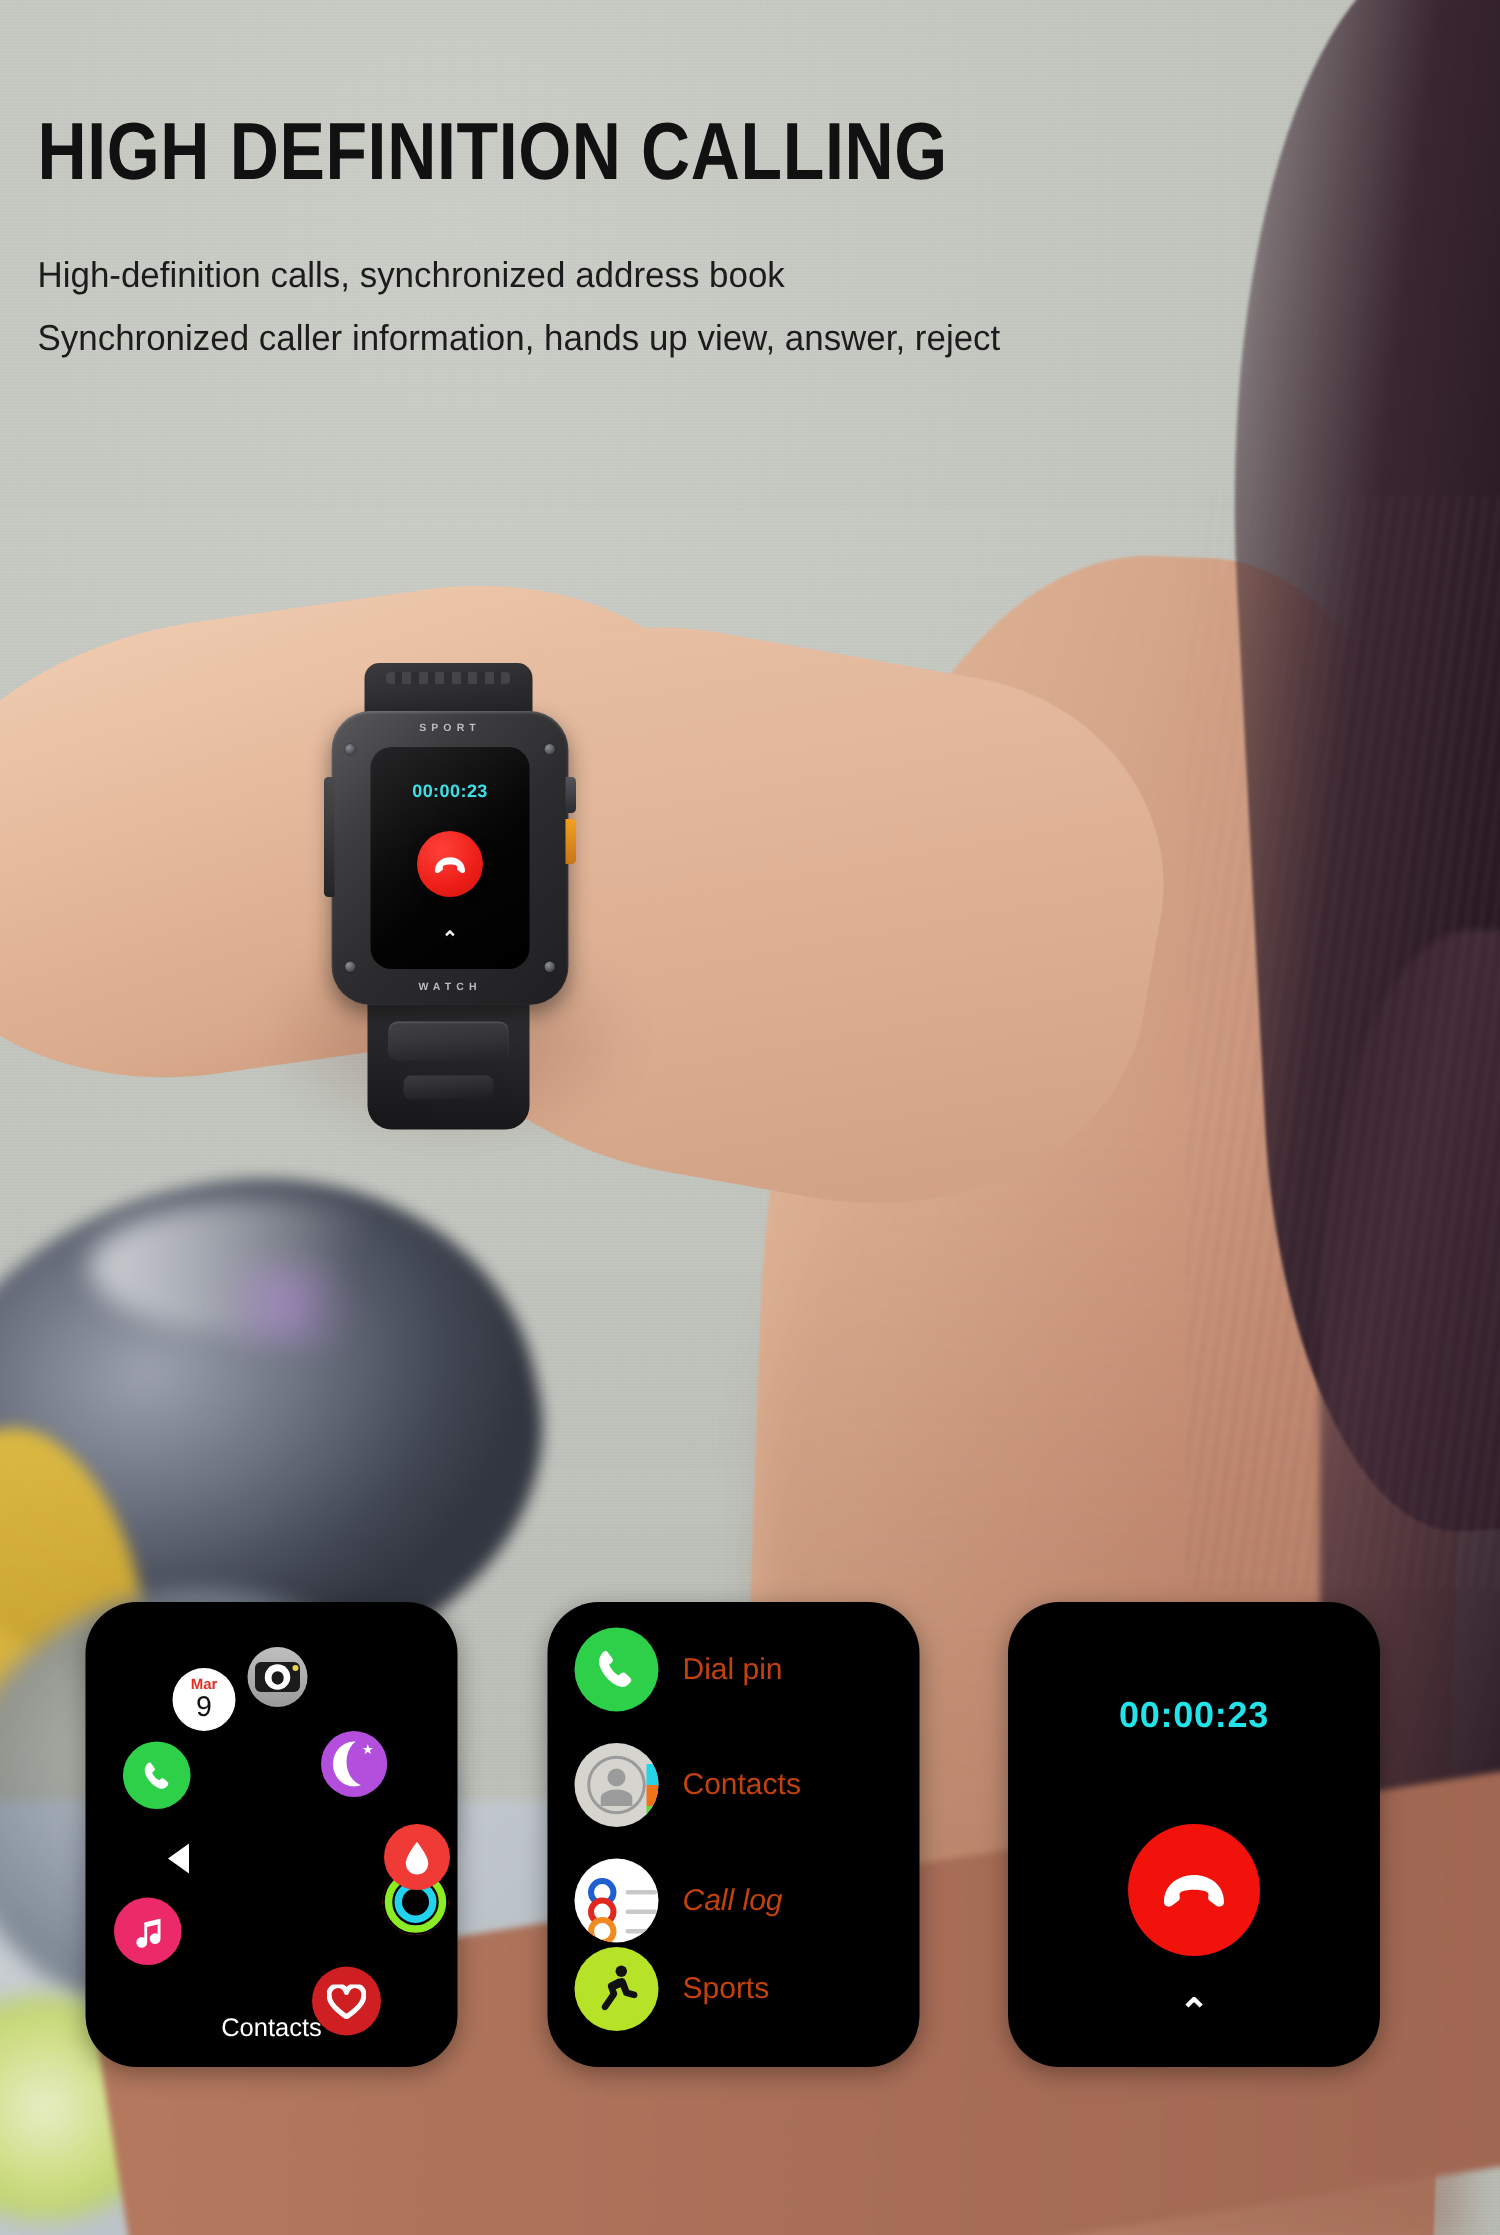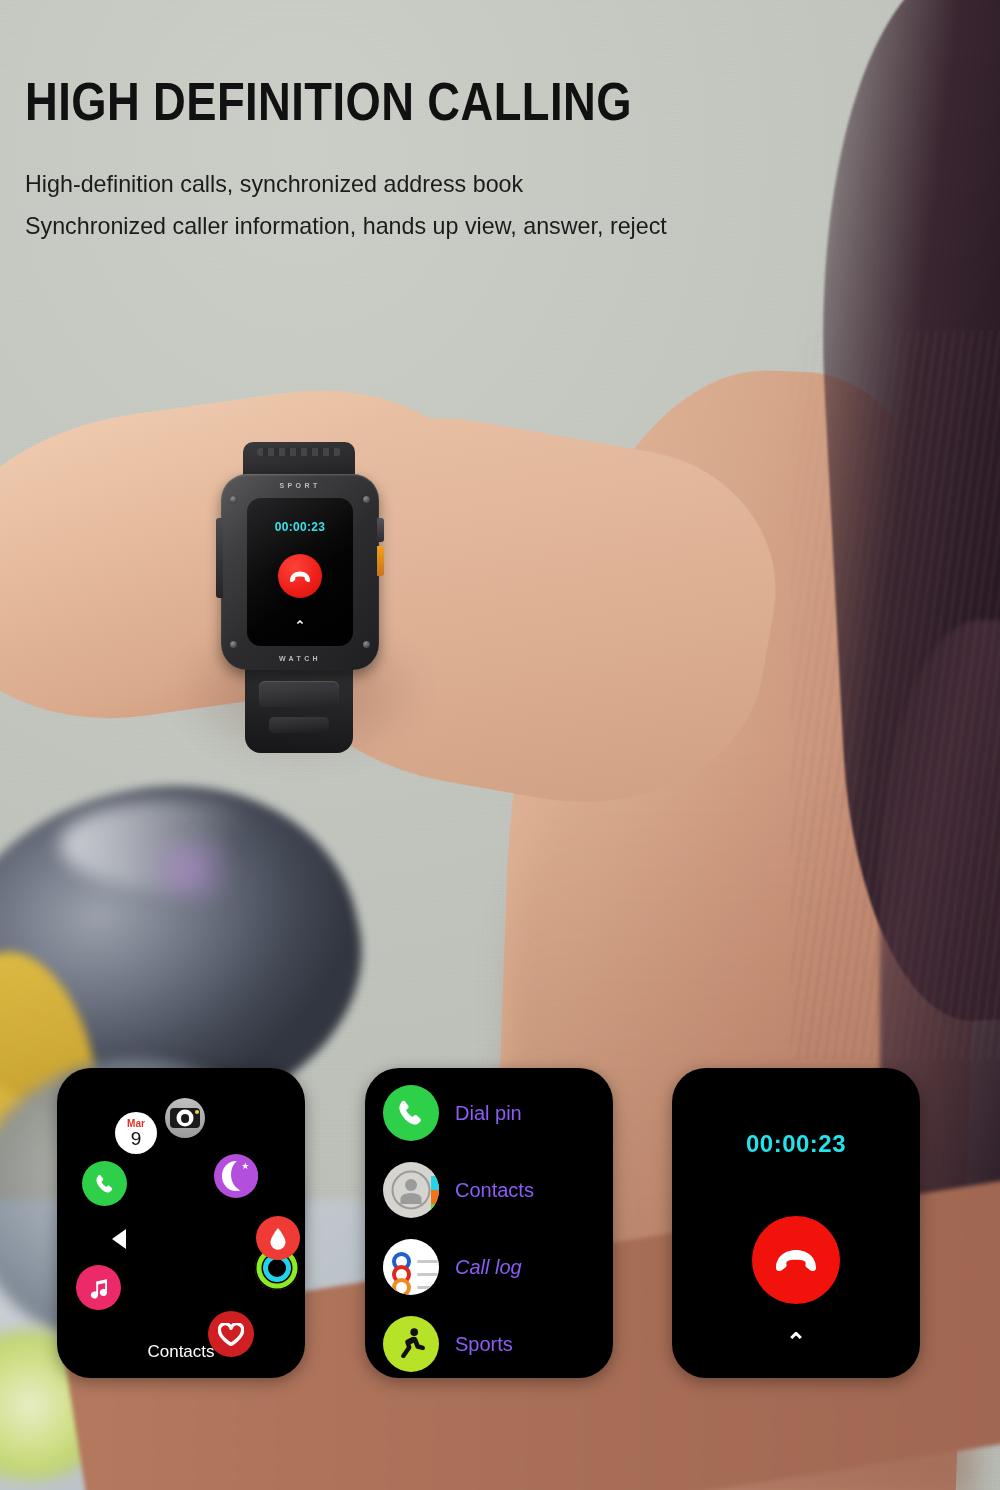--- a/index.html
+++ b/index.html
@@ -330,21 +330,21 @@
   .ic-music{background:#ec2a6a;}
 
   
   .menu{position:absolute;inset:0;padding:12px 0 0 0;}
   .menu-row{
     position:absolute;left:18px;right:10px;height:62px;
     display:flex;align-items:center;gap:16px;
   }
   .menu-icon{width:56px;height:56px;border-radius:50%;flex:0 0 56px;position:relative;overflow:hidden;
              display:flex;align-items:center;justify-content:center;}
-  .menu-label{color:#8b5cf6;font-size:20px;white-space:nowrap;}
+  .menu-label{color:#c2410c;font-size:20px;white-space:nowrap;}
   .ic-sports{background:#b6e228;}
 
   
   .call-timer{
     position:absolute;left:0;right:0;top:62px;text-align:center;
     color:#23e3ea;font-size:24px;font-weight:700;letter-spacing:.5px;
   }
   .call-hangup{
     position:absolute;left:50%;top:148px;transform:translateX(-50%);
     width:88px;height:88px;border-radius:50%;
@@ -508,21 +508,21 @@
             <span class="line" style="width:21px;height:3px;"></span>
           </span>
           <span class="row" style="left:9px;top:39px;gap:6px;">
             <span class="dot" style="width:11px;height:11px;border:4px solid #ef8b20;"></span>
             <span class="line" style="width:21px;height:3px;"></span>
           </span>
         </span>
         <span class="menu-label">Call log</span>
       </div>
 
-      <div class="menu-row" style="top:245px;">
+      <div class="menu-row" style="top:227px;">
         <span class="menu-icon ic-sports">
           <svg width="30" height="32" viewBox="0 0 24 26" aria-hidden="true">
             <circle cx="14.6" cy="3.4" r="3.1" fill="#111"></circle>
             <path d="M13.2 7.2 8.4 9.6c-.9.5-1.3 1.5-1 2.4l1.2 3.4-4.3 6.3c-.6.9-.4 2 .5 2.5.8.5 1.9.3 2.4-.5l4.8-6.9c.4-.6.5-1.3.2-2l-.6-1.6 2.6-1.2 1.4 3.6c.2.6.7 1 1.3 1.2l4.2 1.1c1 .3 2-.3 2.2-1.3.2-.9-.3-1.8-1.2-2.1l-3.3-1-1.8-4.8c-.5-1.4-2.1-2-3.5-1.3l-.1.0z" fill="#111"></path>
           </svg>
         </span>
         <span class="menu-label">Sports</span>
       </div>
     </div>
   </div>

